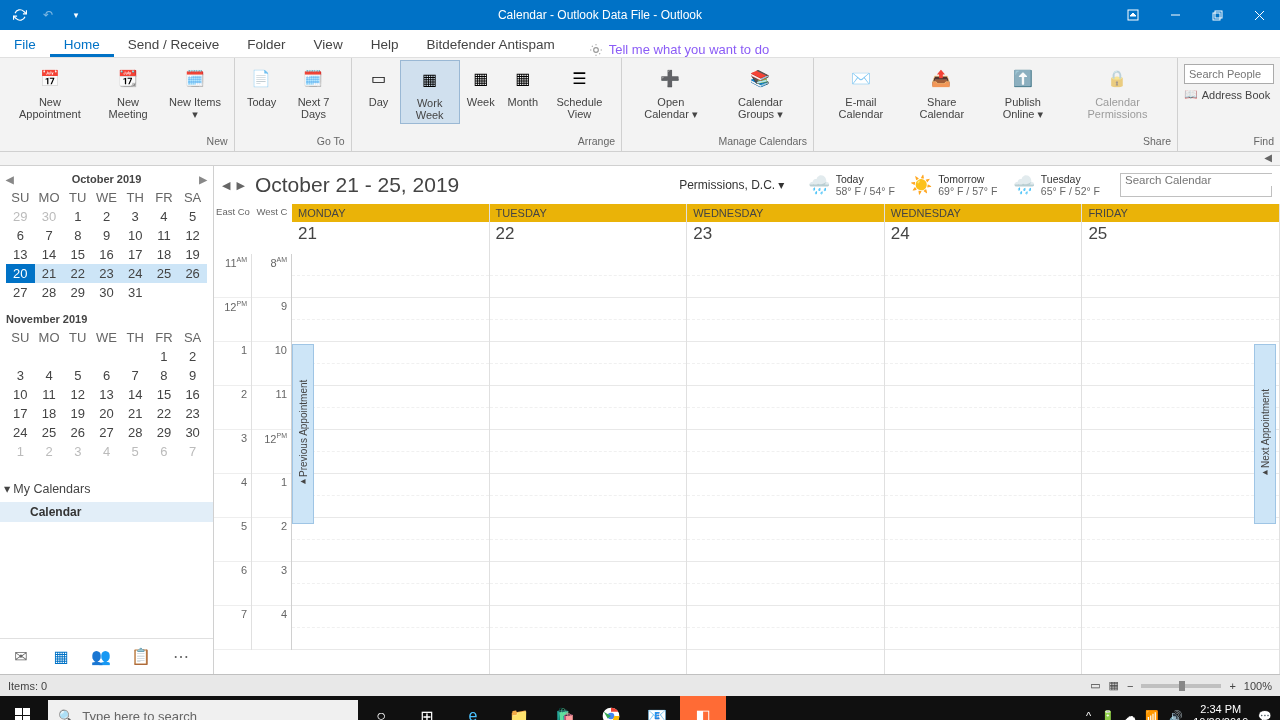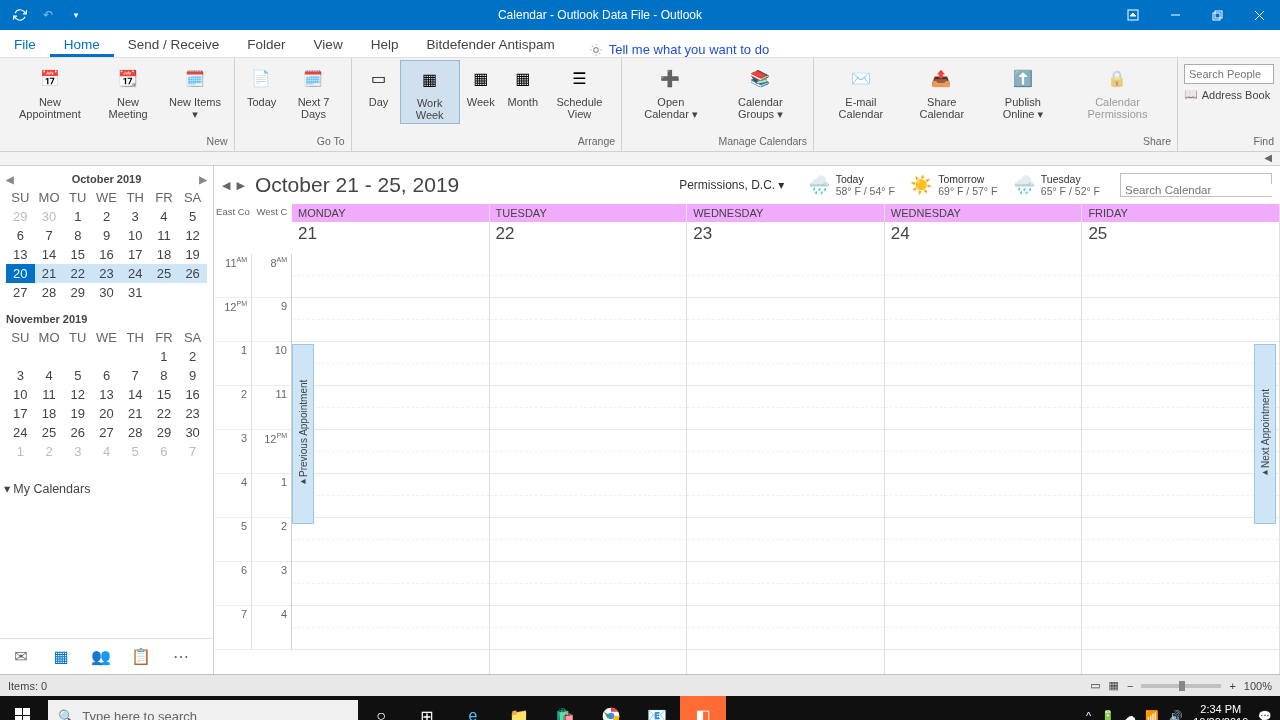--- a/index.html
+++ b/index.html
@@ -8,21 +8,21 @@
 .titlebar .qat{display:flex;align-items:center;padding-left:8px;gap:4px;}
 .titlebar .qat-btn{width:24px;height:24px;display:flex;align-items:center;justify-content:center;cursor:pointer;}
 .titlebar .title{flex:1;text-align:center;}
 .titlebar .winbtns{display:flex;}
 .titlebar .winbtn{width:42px;height:30px;display:flex;align-items:center;justify-content:center;cursor:pointer;}
 
 .menubar{height:28px;background:#fff;display:flex;align-items:flex-end;border-bottom:1px solid #e0e0e0;}
 .menubar .tab{padding:5px 14px;font-size:13.5px;color:#444;cursor:pointer;}
 .menubar .tab.file{color:#0072c6;}
 .menubar .tab.active{color:#0072c6;border-bottom:3px solid #0072c6;padding-bottom:2px;}
-.tell-me{margin-left:20px;display:flex;align-items:center;gap:6px;color:#1d4ed8;font-size:13px;}
+.tell-me{margin-left:20px;display:flex;align-items:center;gap:6px;color:#8b5cf6;font-size:13px;}
 
 .ribbon{height:94px;background:#f3f3f3;display:flex;border-bottom:1px solid #d0d0d0;}
 .rgroup{display:flex;flex-direction:column;border-right:1px solid #d0d0d0;padding:2px 6px 0;}
 .rgroup-btns{display:flex;flex:1;align-items:flex-start;}
 .rgroup-label{font-size:10.5px;color:#666;text-align:right;height:16px;padding-bottom:1px;}
 .rbtn{display:flex;flex-direction:column;align-items:center;padding:2px 6px;cursor:pointer;min-width:42px;}
 .rbtn.active{background:#d0e0ee;border:1px solid #9ab8d4;}
 .rbtn-icon{width:32px;height:32px;display:flex;align-items:center;justify-content:center;margin-bottom:2px;}
 .rbtn-label{font-size:11px;color:#444;text-align:center;line-height:12px;}
 .rbtn.disabled{opacity:.5;}
@@ -53,27 +53,27 @@
 .range-nav{display:flex;gap:6px;}
 .range-nav-btn{cursor:pointer;color:#666;font-size:11px;}
 .range-title{font-size:21px;color:#444;}
 .loc{margin-left:auto;font-size:12px;color:#333;cursor:pointer;display:flex;align-items:center;gap:3px;}
 .weather{display:flex;gap:16px;margin-left:14px;}
 .wi{display:flex;align-items:center;gap:5px;}
 .wi-ico{font-size:18px;}
 .wi-txt{font-size:10.5px;line-height:12px;}
 .wi-txt .d{color:#333;}
 .wi-txt .t{color:#666;}
-.search-cal{margin-left:10px;width:152px;height:24px;border:1px solid #c0c0c0;display:flex;align-items:flex-end;padding:0 4px;}
+.search-cal{margin-left:10px;width:152px;height:24px;border:1px solid #c0c0c0;display:flex;align-items:flex-start;padding:0 4px;}
 .search-cal input{border:none;flex:1;font-size:11.5px;outline:none;}
 .time-col{width:38px;border-right:1px solid #e0e0e0;}
 .time-col2{width:40px;border-right:1px solid #d0d0d0;}
 .tz-head{height:20px;font-size:9.5px;color:#666;text-align:center;padding-top:2px;}
 .day-col{flex:1;border-right:1px solid #e0e0e0;}
-.day-name{background:#f0abfc;font-size:11px;color:#444;padding:3px 6px;}
+.day-name{background:#eab308;font-size:11px;color:#444;padding:3px 6px;}
 .day-num{font-size:17px;color:#444;padding:2px 6px;}
 .hr{height:44px;border-bottom:1px solid #eee;font-size:11px;color:#666;text-align:right;padding:2px 4px 0 0;position:relative;}
 .hr sup{font-size:7px;}
 .day-slot-col{flex:1;border-right:1px solid #e0e0e0;}
 .slot{height:22px;border-bottom:1px dashed #f0f0f0;}
 .slot:nth-child(even){border-bottom:1px solid #e8e8e8;}
 .prev-appt{position:absolute;left:78px;top:140px;height:180px;width:22px;background:#cde5f7;border:1px solid #9fc5e5;writing-mode:vertical-rl;transform:rotate(180deg);font-size:10px;color:#444;display:flex;align-items:center;justify-content:center;cursor:pointer;}
 .next-appt{position:absolute;right:4px;top:140px;height:180px;width:22px;background:#cde5f7;border:1px solid #9fc5e5;writing-mode:vertical-rl;transform:rotate(180deg);font-size:10px;color:#444;display:flex;align-items:center;justify-content:center;cursor:pointer;}
 
 .statusbar{height:22px;background:#e8e8e8;border-top:1px solid #c0c0c0;display:flex;align-items:center;font-size:11px;color:#444;padding:0 8px;}
@@ -364,20 +364,21 @@
           <div class="mc-d other">2</div>
           <div class="mc-d other">3</div>
           <div class="mc-d other">4</div>
           <div class="mc-d other">5</div>
           <div class="mc-d other">6</div>
           <div class="mc-d other">7</div>
         </div>
       </div>
     <div style="flex:0 0 10px"></div>
     <div class="my-cal">▾ <span>My Calendars</span></div>
+    <div class="cal-item">Calendar</div>
     <div class="navfoot">
       <div class="navfoot-btn">✉</div>
       <div class="navfoot-btn active">▦</div>
       <div class="navfoot-btn">👥</div>
       <div class="navfoot-btn">📋</div>
       <div class="navfoot-btn">⋯</div>
     </div>
   </div>
 
   <div class="main">

